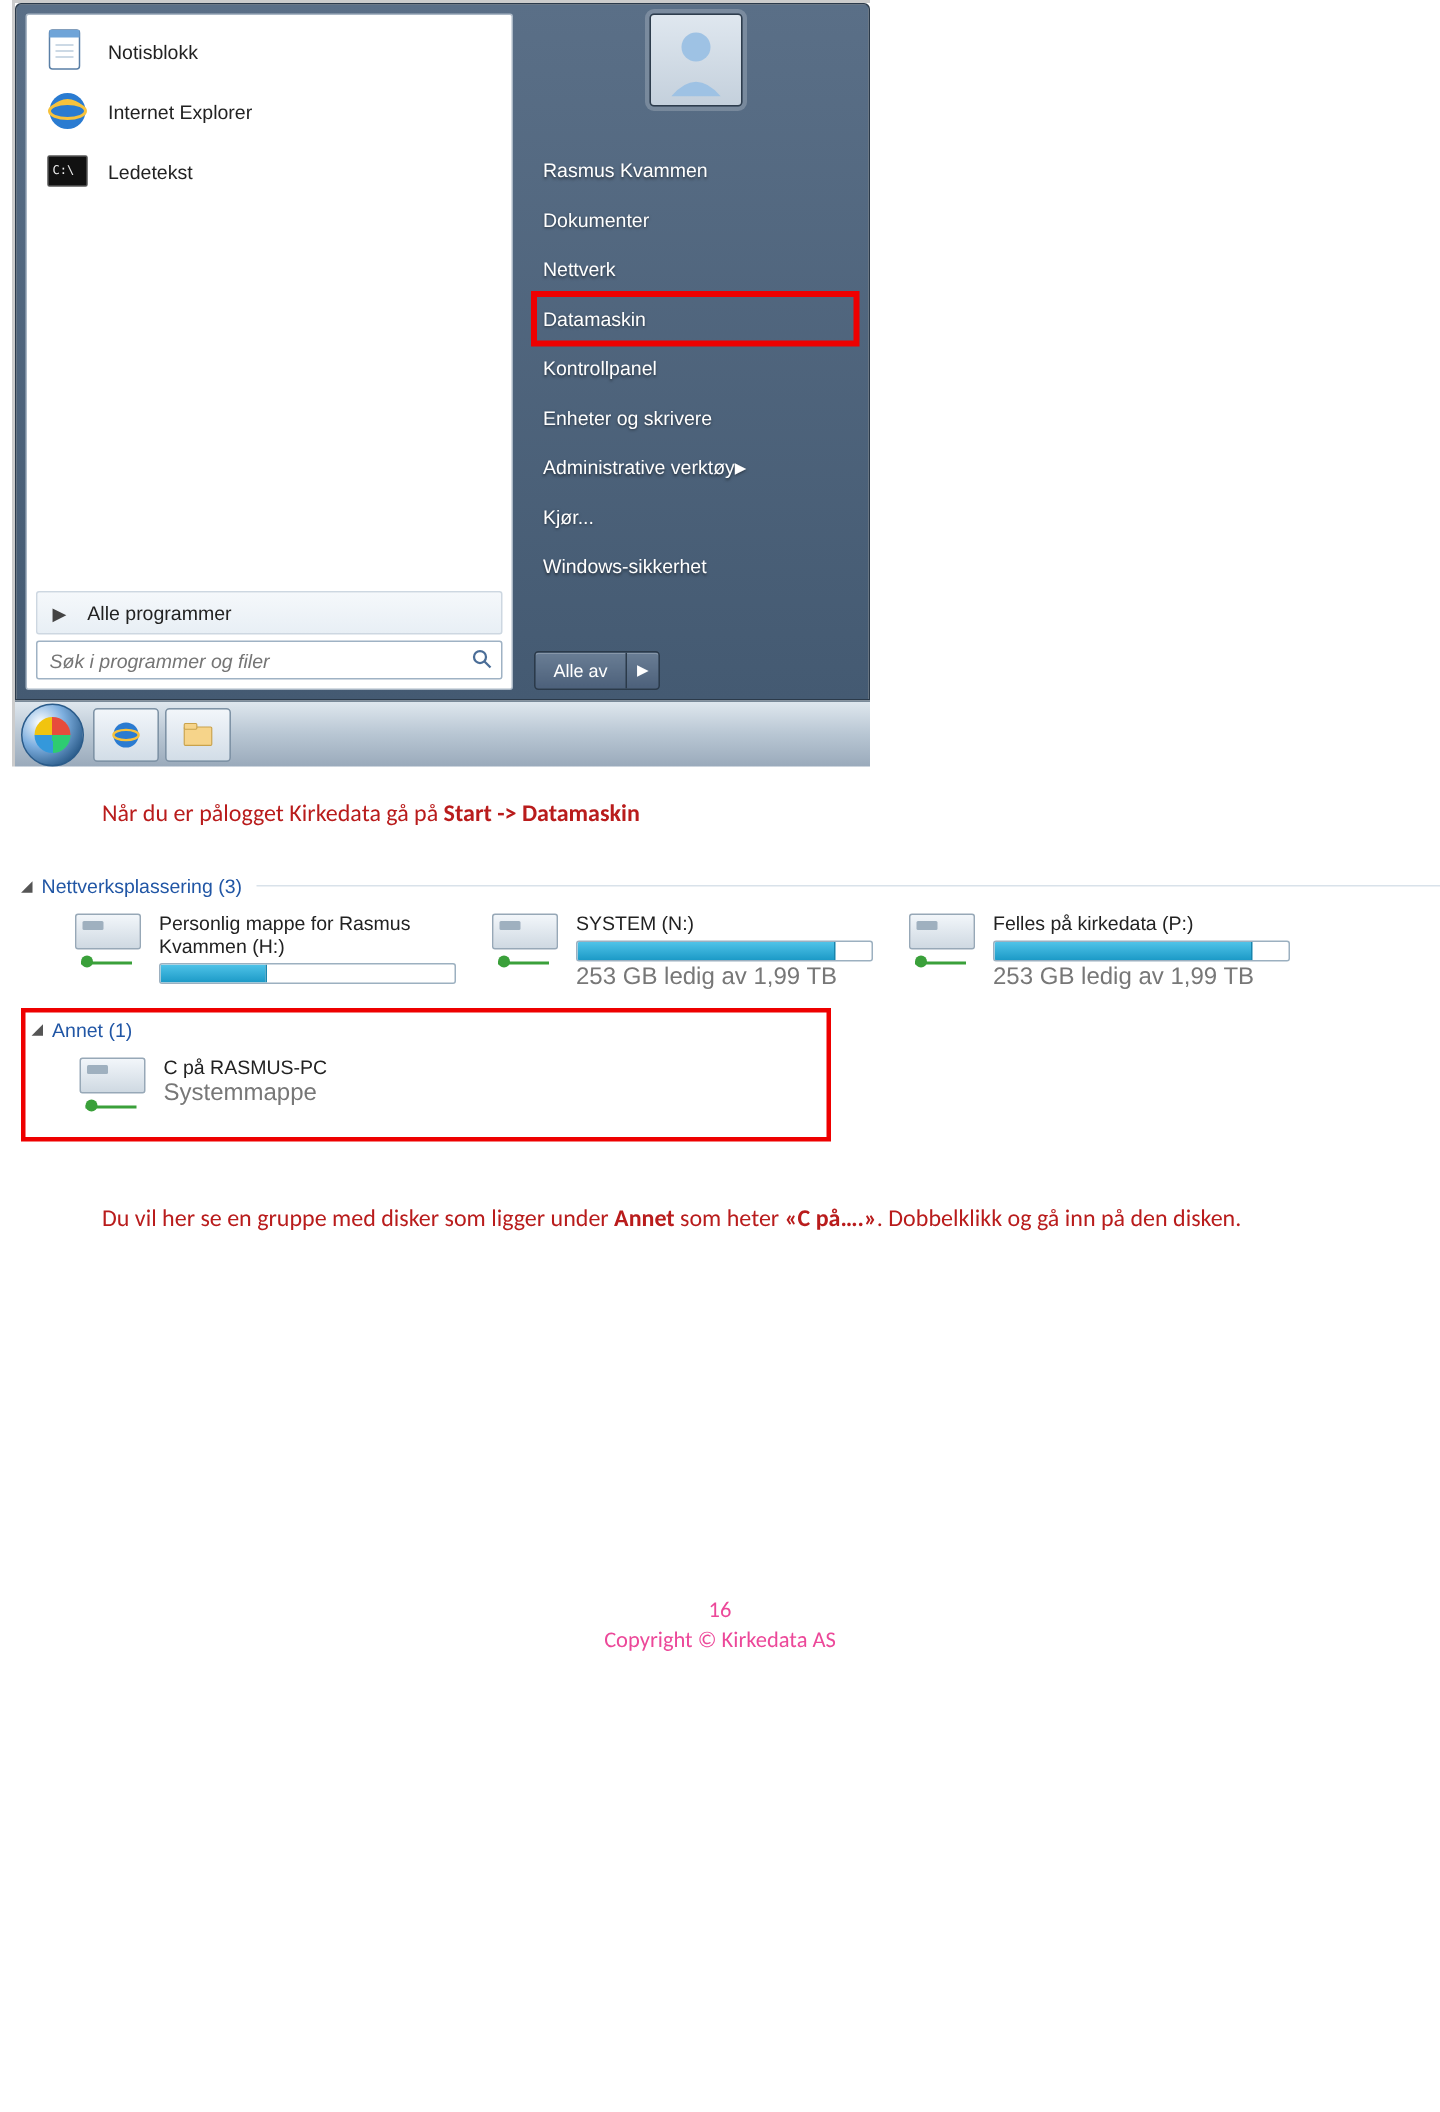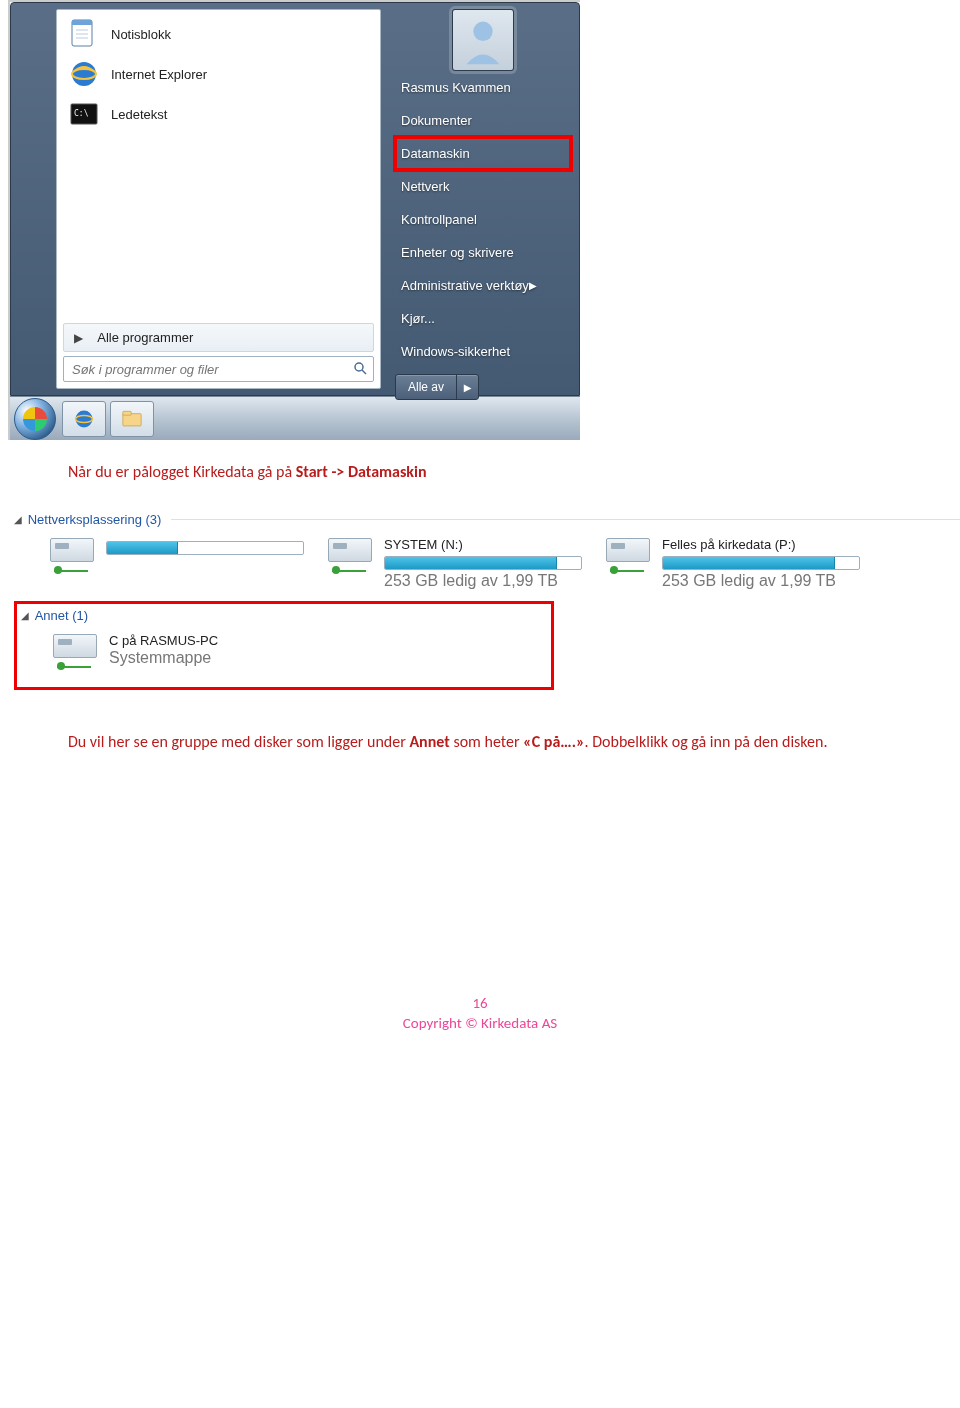--- a/index.html
+++ b/index.html
@@ -2,23 +2,23 @@
 <html><head>
 <meta charset="utf-8">
 <style>
   * { box-sizing: border-box; margin: 0; padding: 0; }
   body { font-family: "Segoe UI", Tahoma, sans-serif; font-size: 13px; color: #222; background: #fff; width: 960px; }
   .page { padding: 0 0 40px 0; }
 
   
   .startmenu-wrap { width: 572px; margin-left: 8px; border-left: 2px solid #ccc; border-top: 2px solid #ccc; }
   .startmenu {
-    display: flex; height: 394px;
+    display: flex; height: 465px;
     background: linear-gradient(#5a6f87, #445a72);
-    border: 1px solid #2b3a4a; border-radius: 4px 4px 0 0; padding-left: 39px;
+    border: 1px solid #2b3a4a; border-radius: 4px 4px 0 0;
   }
   .sm-left {
     width: 325px; background: #fff; margin: 6px 0 6px 6px; border: 1px solid #aab7c5; border-radius: 2px;
     display: flex; flex-direction: column;
   }
   .sm-programs { flex: 1; padding: 4px 0; }
   .prog { display: flex; align-items: center; height: 40px; padding: 0 10px; cursor: default; }
   .prog .ico { width: 34px; height: 34px; margin-right: 10px; display: flex; align-items: center; justify-content: center; }
   .prog .lbl { font-size: 13px; color: #222; }
   .sm-allprog {
@@ -171,25 +171,25 @@
               </svg>
         </div>
       </div>
       <div class="sm-items">
         <div class="sm-item">
           <span>Rasmus Kvammen</span>
         </div>
         <div class="sm-item">
           <span>Dokumenter</span>
         </div>
+        <div class="sm-item">
+          <span>Nettverk</span>
+        </div>
         <div class="sm-item hl">
           <span>Datamaskin</span>
-        </div>
-        <div class="sm-item">
-          <span>Nettverk</span>
         </div>
         <div class="sm-item">
           <span>Kontrollpanel</span>
         </div>
         <div class="sm-item">
           <span>Enheter og skrivere</span>
         </div>
         <div class="sm-item">
           <span>Administrative verktøy</span>
           <span class="tri">▶</span>
@@ -242,20 +242,23 @@
     <span class="line"></span>
   </div>
 
   <div class="drives">
     <div class="drive">
       <div class="drv-ico">
             <div class="disk"></div>
             <div class="net"></div>
           </div>
       <div class="drv-body">
+        <div class="drv-title">
+          <span>Personlig mappe for Rasmus</span><br><span>Kvammen (H:)</span>
+        </div>
         <div class="drv-bar">
               <div class="drv-bar-fill" style="width:36%"></div>
             </div>
       </div>
     </div>
     <div class="drive">
       <div class="drv-ico">
             <div class="disk"></div>
             <div class="net"></div>
           </div>

